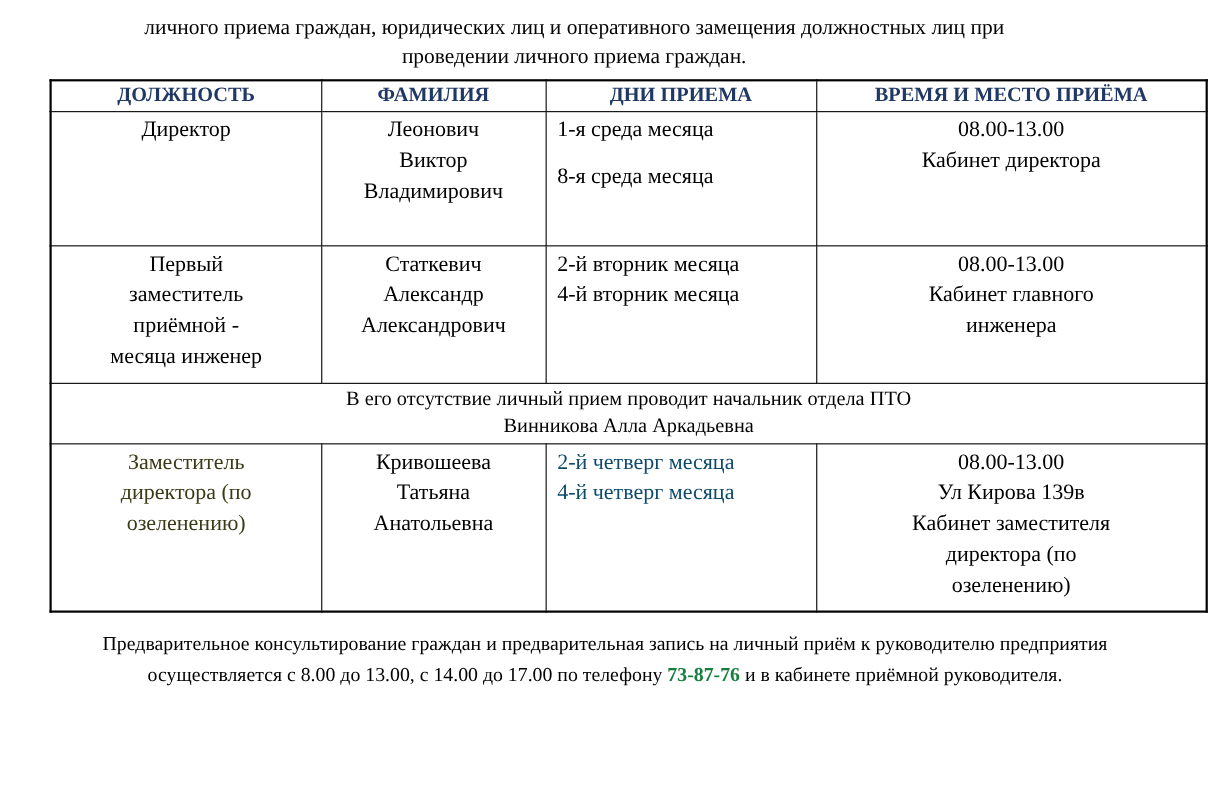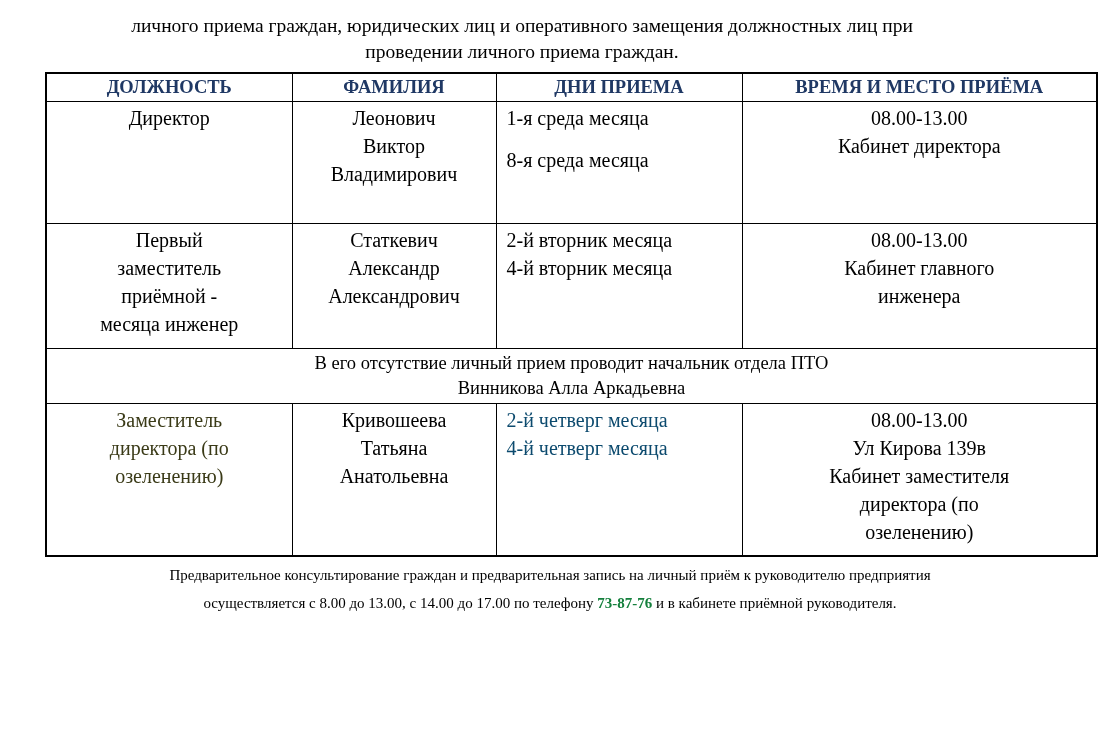--- a/index.html
+++ b/index.html
@@ -69,23 +69,23 @@
     font-size: 18.5px;
     line-height: 25px;
   }
   .line { white-space: nowrap; }
   .para-gap { margin-top: 14px; }
   .olive { color: #3a3a17; }
   .green { color: #0c4a6e; }
   
   .footer {
     width: 1100px;
-    margin-top: 4px;
+    margin-top: 14px;
     text-align: center;
-    font-size: 15px;
+    font-size: 18px;
     line-height: 28px;
   }
   .phone {
     font-weight: bold;
     color: #15803d;
   }
 </style>
 </head>
 <body>
 

